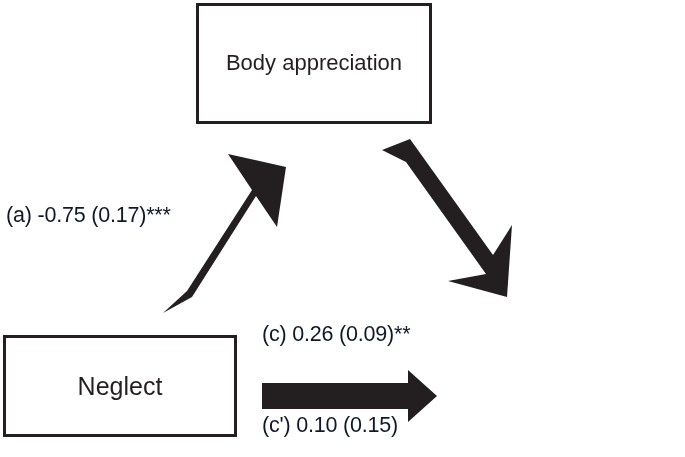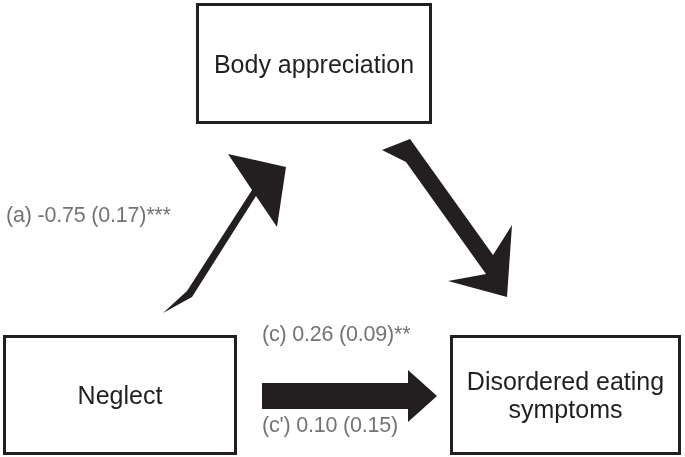--- a/index.html
+++ b/index.html
@@ -26,42 +26,42 @@
     justify-content: center;
     text-align: center;
     line-height: 1.12;
     color: #231f20;
   }
   #node-body-appreciation {
     left: 196px;
     top: 3px;
     width: 236px;
     height: 121px;
-    font-size: 25px;
+    font-size: 22px;
   }
   #node-neglect {
     left: 3px;
     top: 335px;
     width: 234px;
-    height: 120px;
+    height: 102px;
     font-size: 25px;
   }
   #node-disordered-eating {
     left: 450px;
     top: 335px;
     width: 231px;
     height: 120px;
     font-size: 25px;
   }
   .path-label {
     position: absolute;
     font-size: 21.5px;
     letter-spacing: -0.2px;
     white-space: nowrap;
-    color: #737373;
+    color: #0f172a;
   }
   #label-path-a {
     left: 6px;
     top: 203px;
   }
   #label-path-b {
     left: 473px;
     top: 203px;
   }
   #label-path-c {
@@ -95,26 +95,20 @@
   </svg>
 
   <div class="node-box" id="node-body-appreciation">
     <span>Body appreciation</span>
   </div>
 
   <div class="node-box" id="node-neglect">
     <span>Neglect</span>
   </div>
 
-  <div class="node-box" id="node-disordered-eating">
-    <span>
-      <span>Disordered eating</span><br>
-      <span>symptoms</span>
-    </span>
-  </div>
 
   <div class="path-label" id="label-path-a">(a) -0.75 (0.17)***</div>
 
 
   <div class="path-label" id="label-path-c">(c) 0.26 (0.09)**</div>
 
   <div class="path-label" id="label-path-c-prime">(c') 0.10 (0.15)</div>
 
 </div>
 

